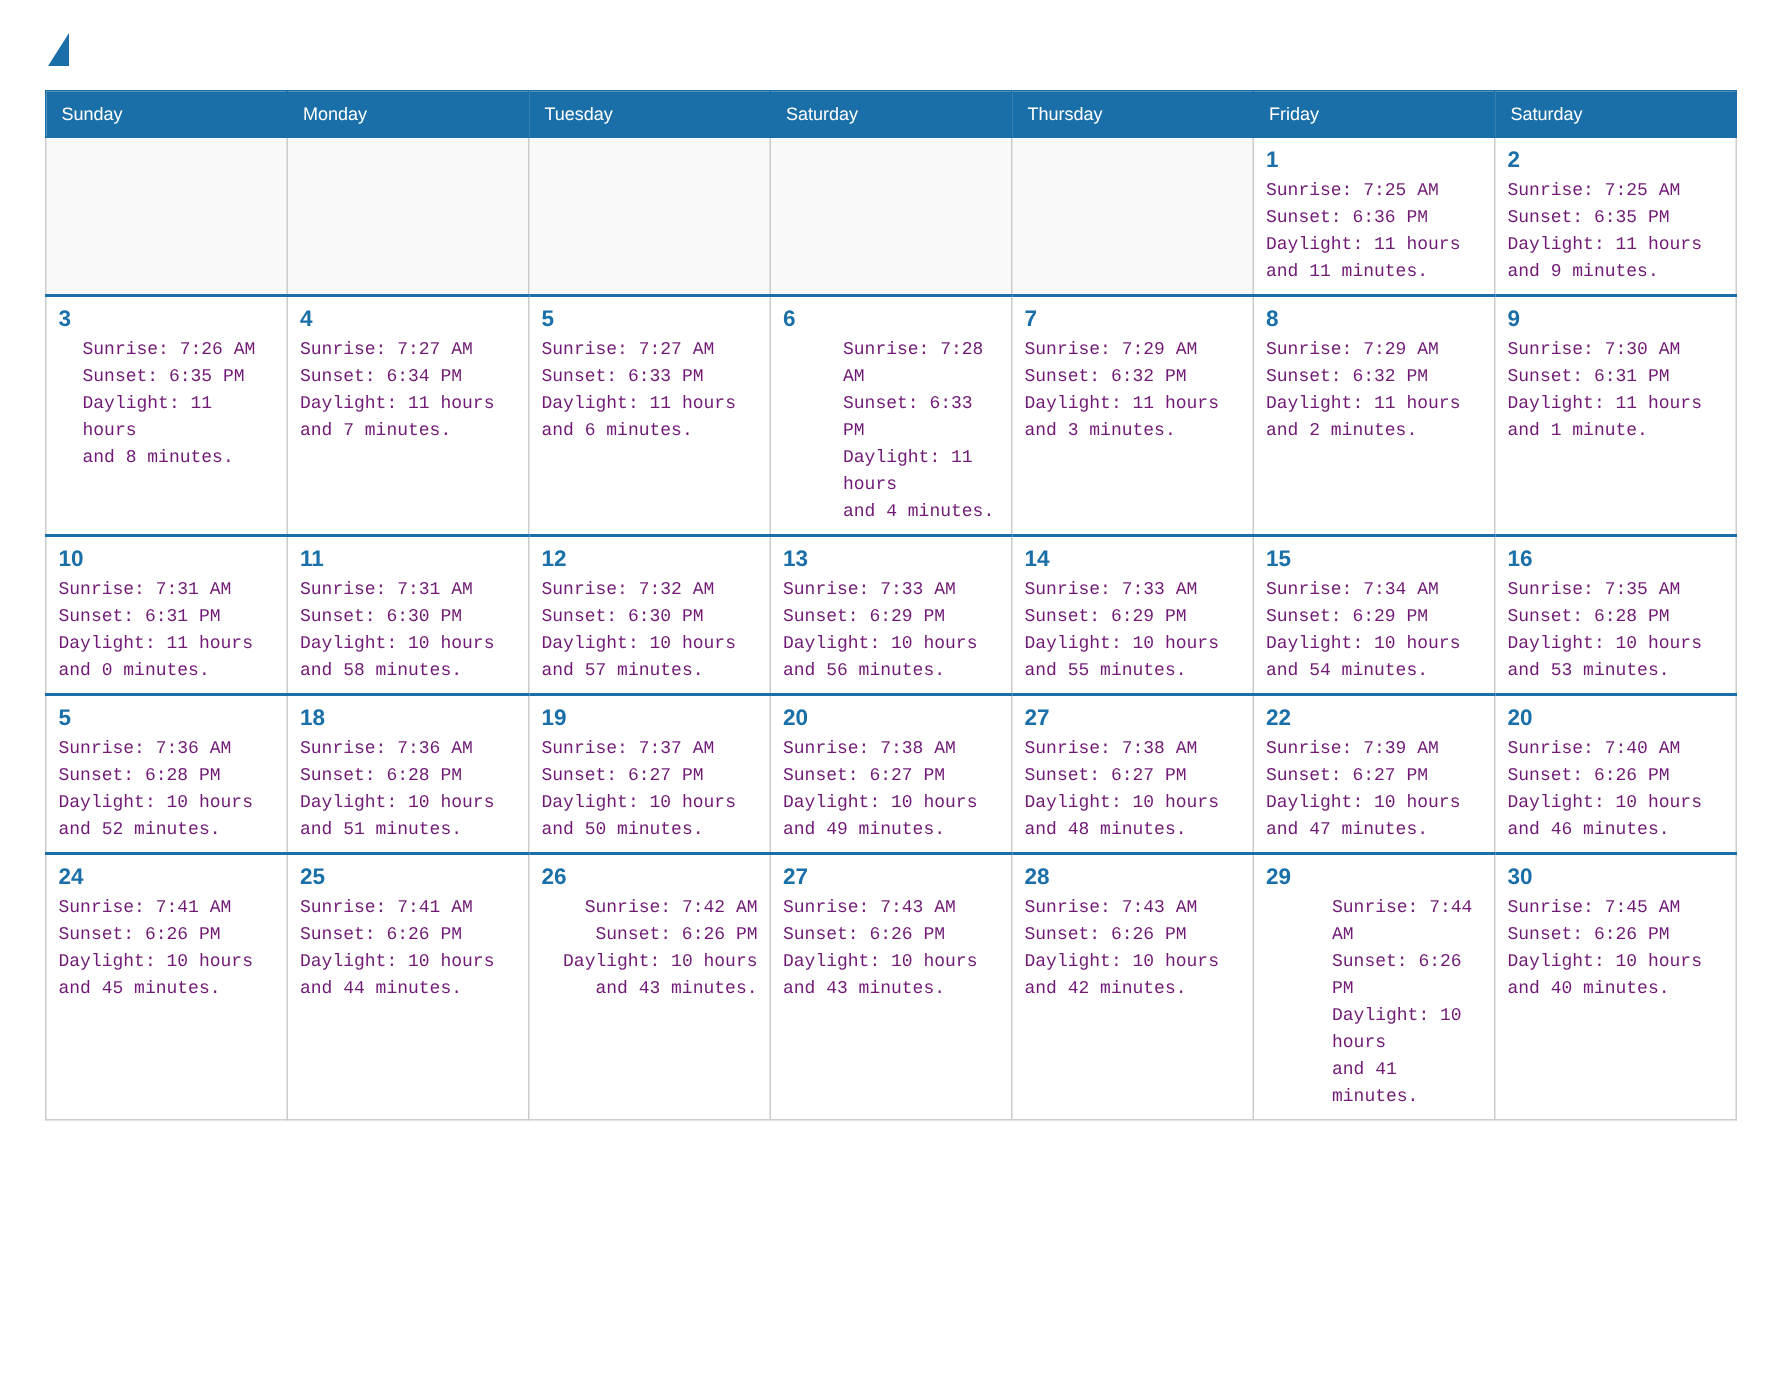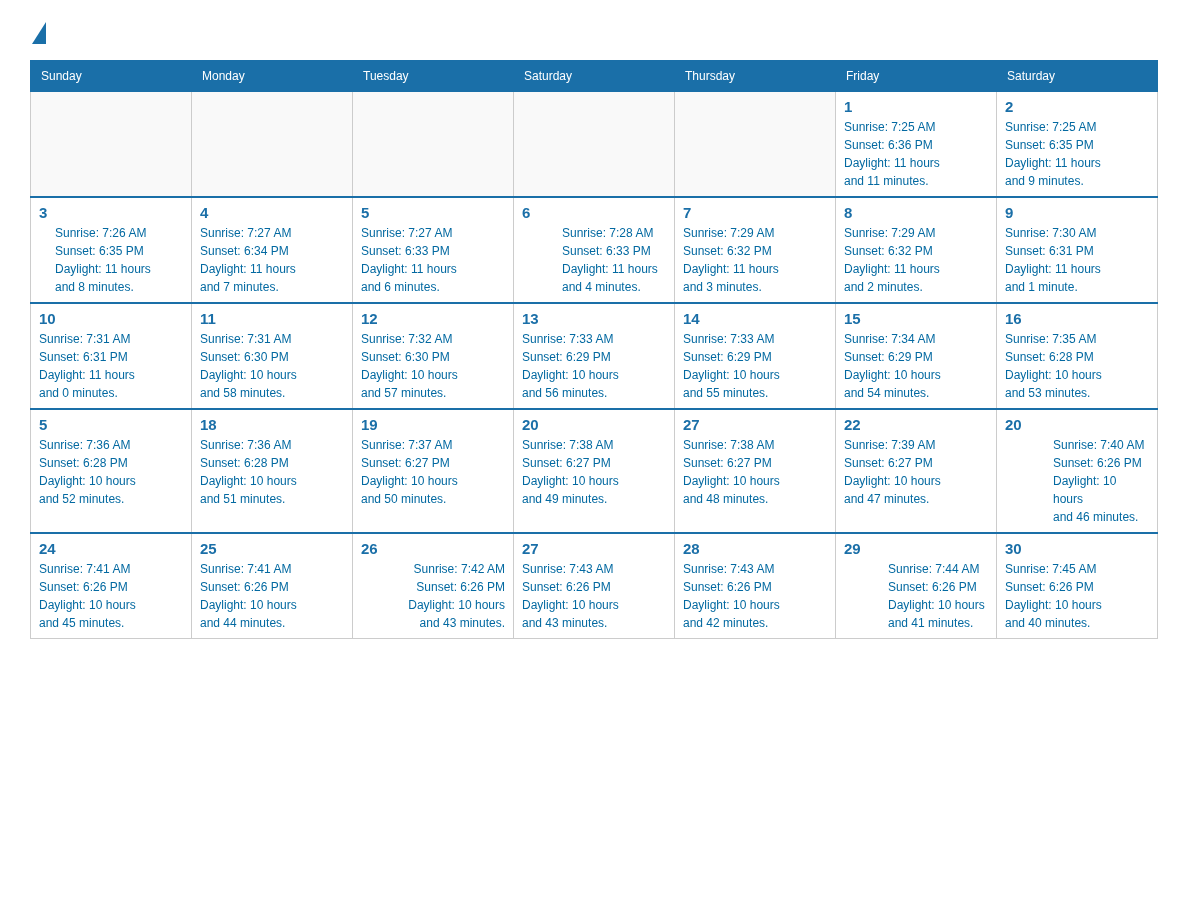--- a/index.html
+++ b/index.html
@@ -92,21 +92,22 @@
     .day-num {
       font-size: 15px;
       font-weight: bold;
       color: #1a6fa8;
       display: block;
       margin-bottom: 3px;
     }
     .day-info {
       font-size: 12px;
       line-height: 1.5;
-      color: #0369a1;
+      color: #701a75;
+      font-family: Liberation Mono, monospace;
     }
     .empty-cell {
       background: #f9f9f9;
     }
     .row-divider td {
       border-top: 2px solid #1a6fa8;
     }
   </style>
 </head>
 <body>
@@ -300,21 +301,21 @@
         </td>
         <td>
           <span class="day-num">22</span>
           <div class="day-info" style="white-space: pre-line;">Sunrise: 7:39 AM
 Sunset: 6:27 PM
 Daylight: 10 hours
 and 47 minutes.</div>
         </td>
         <td>
           <span class="day-num">20</span>
-          <div class="day-info" style="white-space: pre-line; margin-left: 48px;">Sunrise: 7:40 AM
+          <div class="day-info" style="white-space: pre-line;">Sunrise: 7:40 AM
 Sunset: 6:26 PM
 Daylight: 10 hours
 and 46 minutes.</div>
         </td>
       </tr>
       <tr class="row-divider">
         <td>
           <span class="day-num">24</span>
           <div class="day-info" style="white-space: pre-line;">Sunrise: 7:41 AM
 Sunset: 6:26 PM

